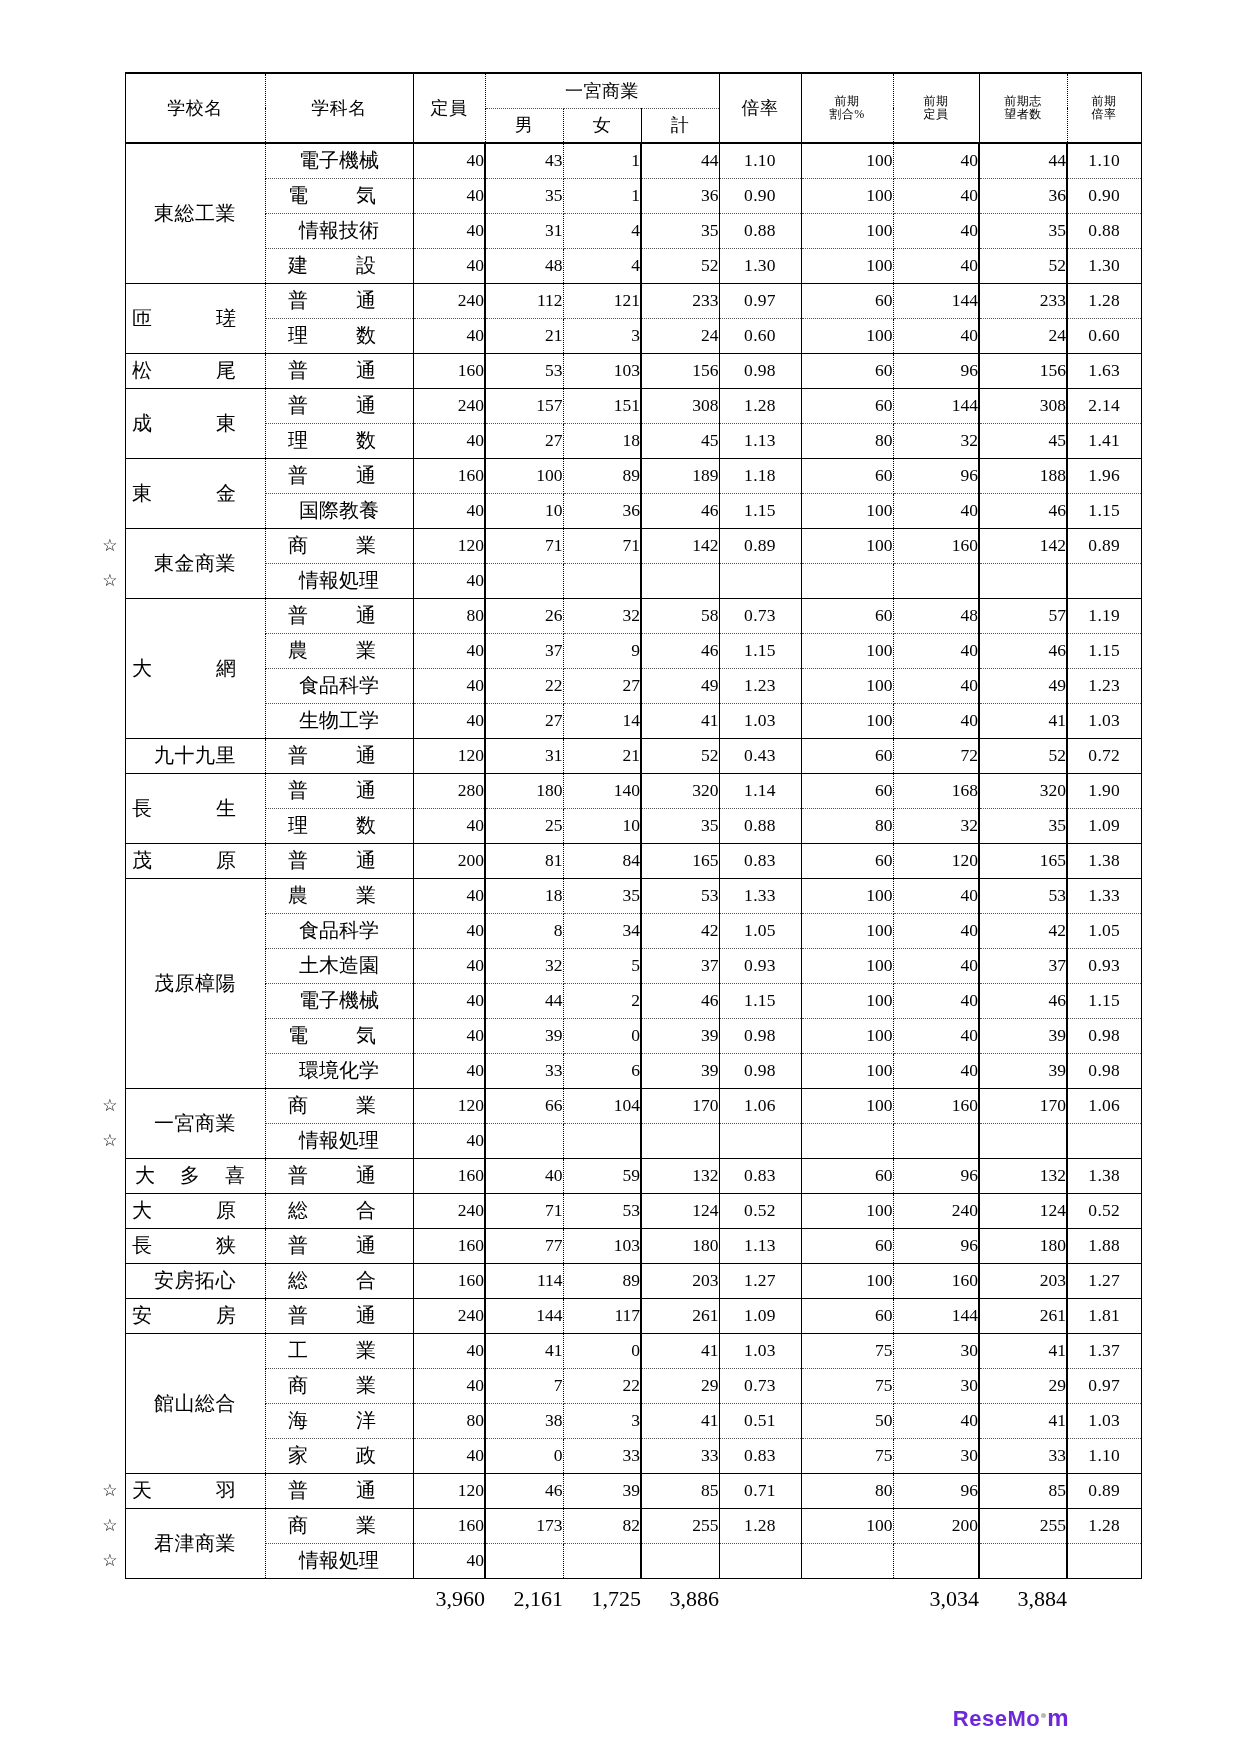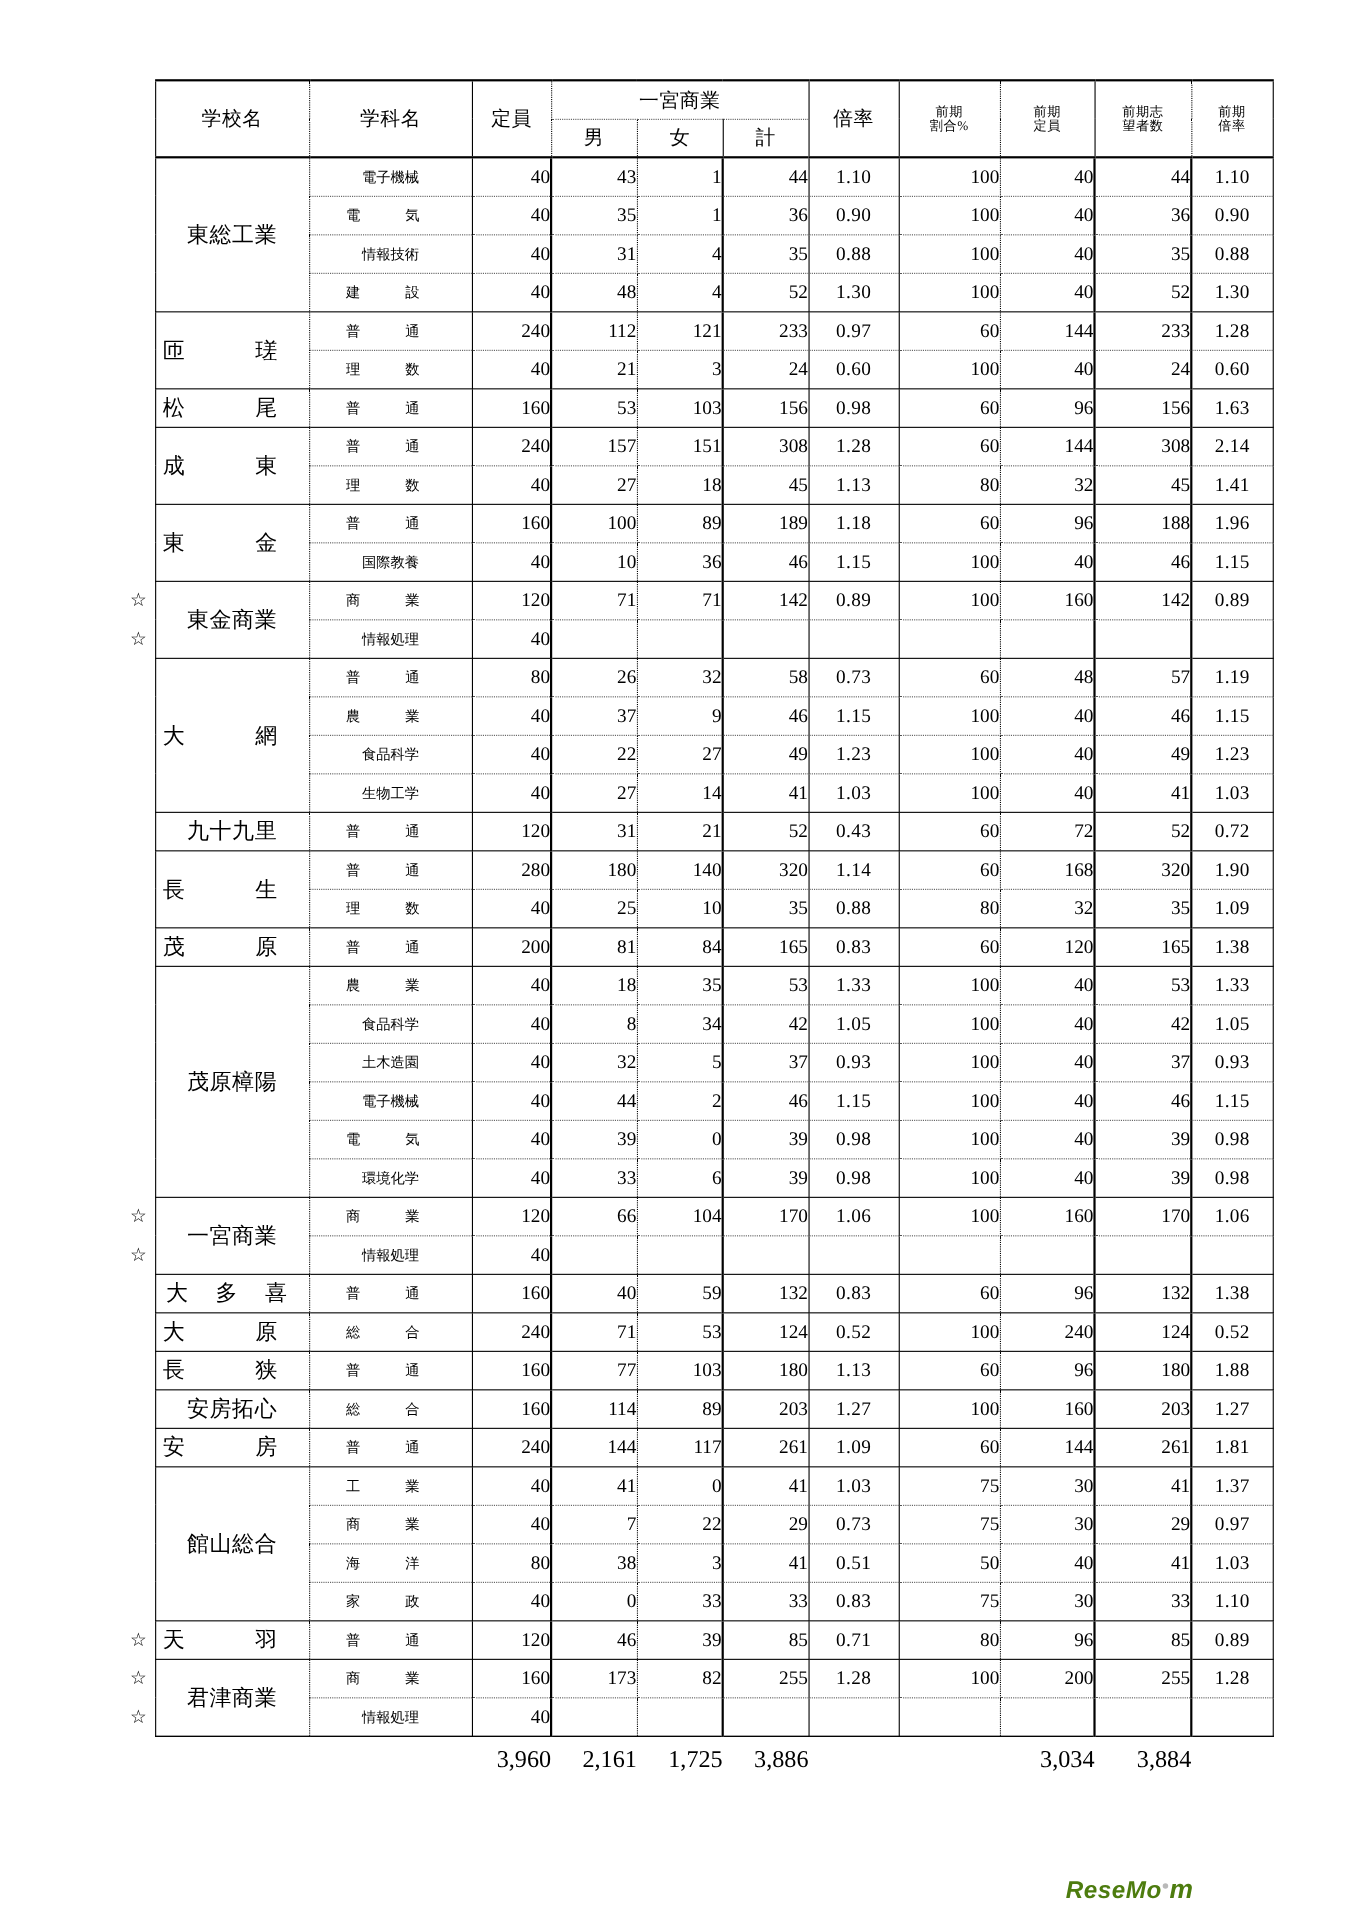--- a/index.html
+++ b/index.html
@@ -5,21 +5,21 @@
   html,body{margin:0;padding:0;background:#ffffff;}
   body{
     width:1239px;height:1754px;
     font-family:"Liberation Serif","DejaVu Serif",serif;
     color:#000;
     position:relative;
     overflow:hidden;
   }
   #sheet{
     position:absolute;
-    left:16px;top:0;
+    left:0;top:0;
     width:1099px;height:1754px;
   }
   table.grid{
     position:absolute;
     left:95px; top:72px;
     width:1046px;
     border-collapse:collapse;
     table-layout:fixed;
     font-size:17.5px;
   }
@@ -48,21 +48,21 @@
 
   
   .school{
     text-align:center;
     font-size:20px;
     letter-spacing:0.5px;
     vertical-align:middle;
   }
   .dept{
     text-align:center;
-    font-size:13px;
+    font-size:20px;
   }
   .sp2{letter-spacing:14px;padding-left:14px;}
   .sp-sch2{letter-spacing:22px;padding-left:22px;}
   .sp-sch3{letter-spacing:10px;padding-left:10px;}
 
   .num{text-align:right;padding-right:8px;font-size:17.5px;}
   .rate{text-align:center;font-size:17.5px;letter-spacing:0.3px;}
 
   
   .starcol{
@@ -80,24 +80,23 @@
   }
 
   
   #watermark{
     position:absolute;
     right:30px;
     bottom:22px;
     font-family:"Liberation Sans",sans-serif;
     font-size:22px;
     font-weight:bold;
-    color:#4d7c0f;
+    color:#6d28d9;
     letter-spacing:0.5px;
     user-select:none;
-    font-style:italic;
   }
   #watermark .mm{font-size:24px;}
   #watermark .dot{
     display:inline-block;
     width:5px;height:5px;border-radius:50%;
     background:#b9b9b9;
     margin:0 1px 8px 1px;
   }
 </style>
 </head>

